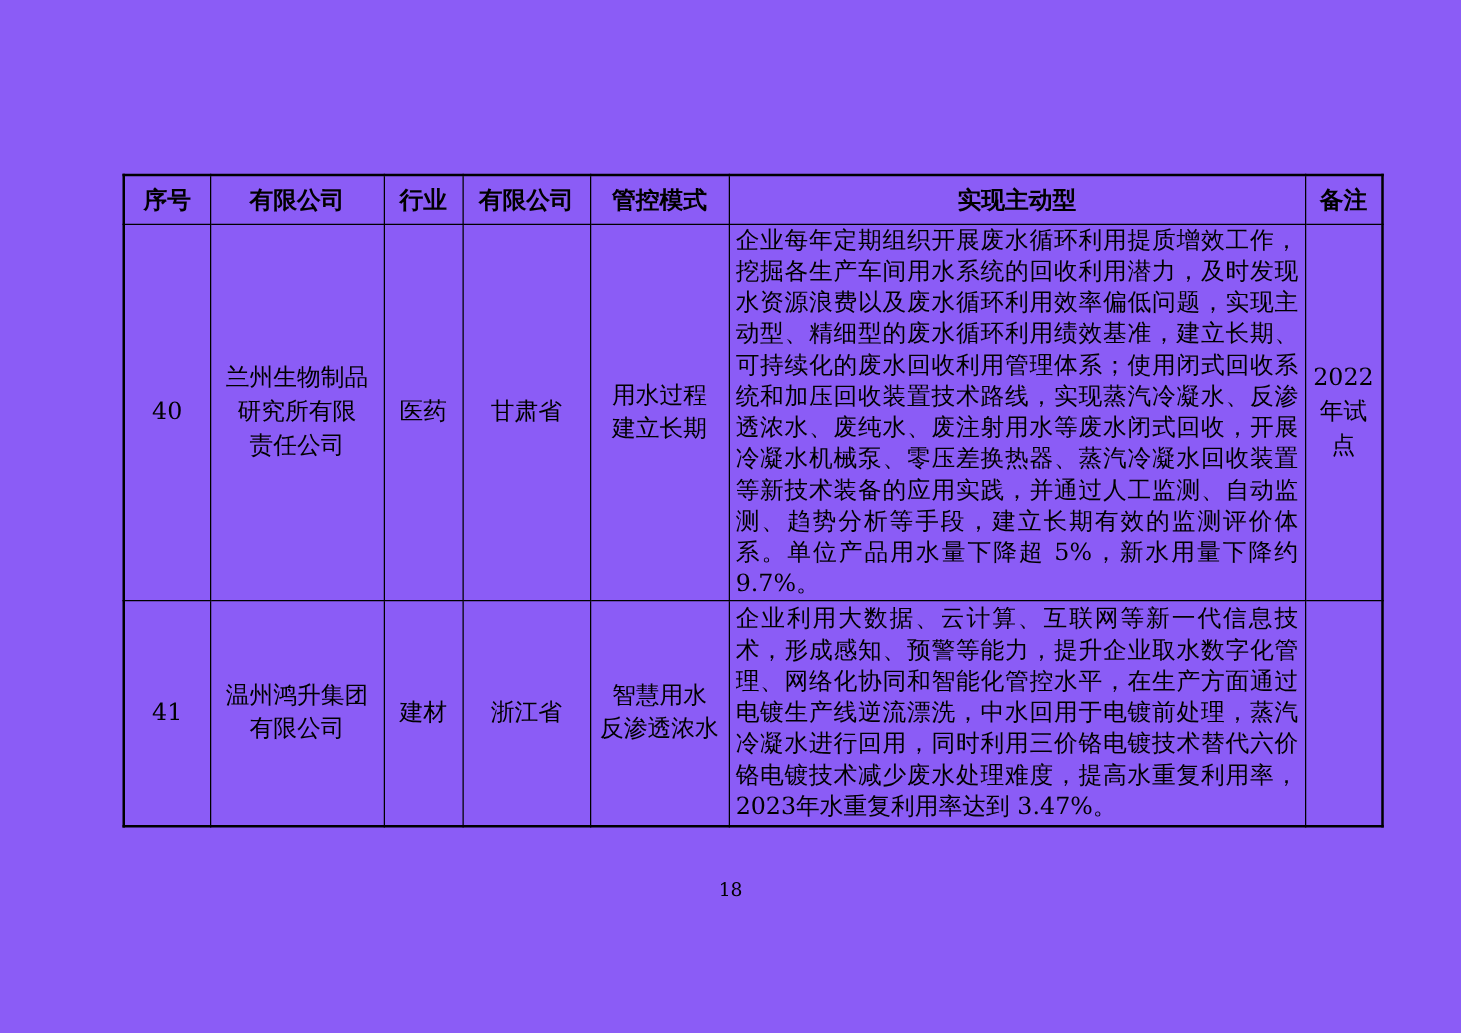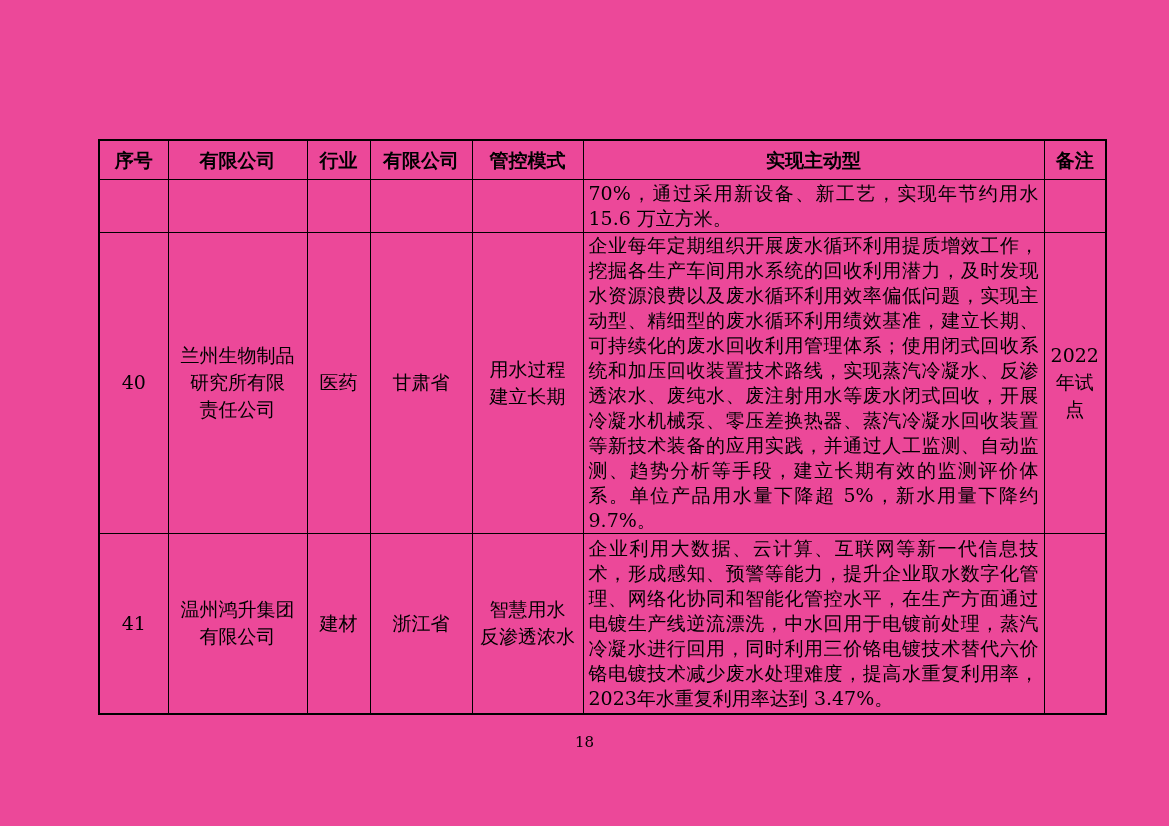--- a/index.html
+++ b/index.html
@@ -1,21 +1,21 @@
 <!DOCTYPE html>
 <html><head>
 <meta charset="utf-8">
 <style>
   * { margin: 0; padding: 0; box-sizing: border-box; }
   html, body { background: #ffffff; }
   .page {
     position: relative;
     width: 1169px;
     height: 826px;
-    background: #ec4899;
+    background: #8b5cf6;
     color: #000000;
     font-family: "DejaVu Serif", "Liberation Serif", serif;
     overflow: hidden;
   }
   table.doc-table {
     position: absolute;
     left: 98px;
     top: 139px;
     width: 1007px;
     border-collapse: collapse;
@@ -47,21 +47,21 @@
     font-size: 19px;
     line-height: 25px;
     text-align: justify;
     text-justify: inter-ideograph;
     vertical-align: middle;
     padding: 0 5px;
     overflow: hidden;
   }
   .page-number {
     position: absolute;
-    top: 732px;
+    top: 702px;
     left: 0;
     width: 100%;
     text-align: center;
     font-size: 15px;
     line-height: 20px;
     color: #000000;
   }
 </style>
 </head>
 <body>
@@ -83,29 +83,20 @@
         <th>序号</th>
         <th>有限公司</th>
         <th>行业</th>
         <th>有限公司</th>
         <th>管控模式</th>
         <th>实现主动型</th>
         <th>备注</th>
       </tr>
     </thead>
     <tbody>
-      <tr style="height:53px">
-        <td class="cell-center"></td>
-        <td class="cell-center"></td>
-        <td class="cell-center"></td>
-        <td class="cell-center"></td>
-        <td class="cell-center"></td>
-        <td class="cell-practice">70%，通过采用新设备、新工艺，实现年节约用水 15.6 万立方米。</td>
-        <td class="cell-center"></td>
-      </tr>
       <tr style="height:275px">
         <td class="cell-center">40</td>
         <td class="cell-center">兰州生物制品
 研究所有限
 责任公司</td>
         <td class="cell-center">医药</td>
         <td class="cell-center">甘肃省</td>
         <td class="cell-center">用水过程
 建立长期</td>
         <td class="cell-practice">企业每年定期组织开展废水循环利用提质增效工作，挖掘各生产车间用水系统的回收利用潜力，及时发现水资源浪费以及废水循环利用效率偏低问题，实现主动型、精细型的废水循环利用绩效基准，建立长期、可持续化的废水回收利用管理体系；使用闭式回收系统和加压回收装置技术路线，实现蒸汽冷凝水、反渗透浓水、废纯水、废注射用水等废水闭式回收，开展冷凝水机械泵、零压差换热器、蒸汽冷凝水回收装置等新技术装备的应用实践，并通过人工监测、自动监测、趋势分析等手段，建立长期有效的监测评价体系。单位产品用水量下降超 5%，新水用量下降约 9.7%。</td>

